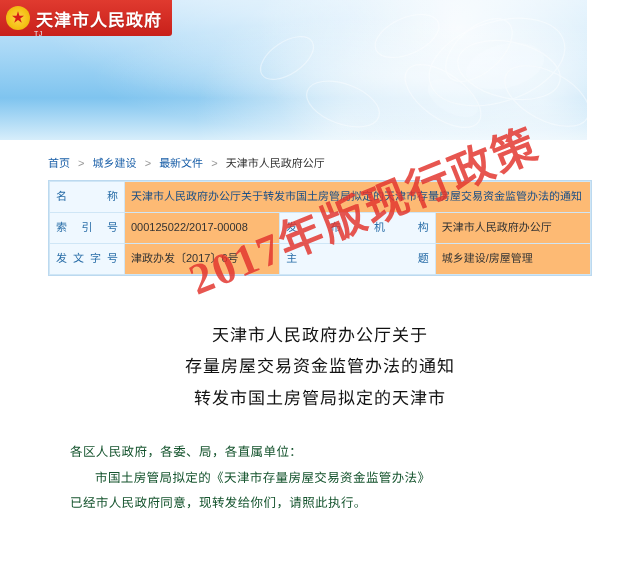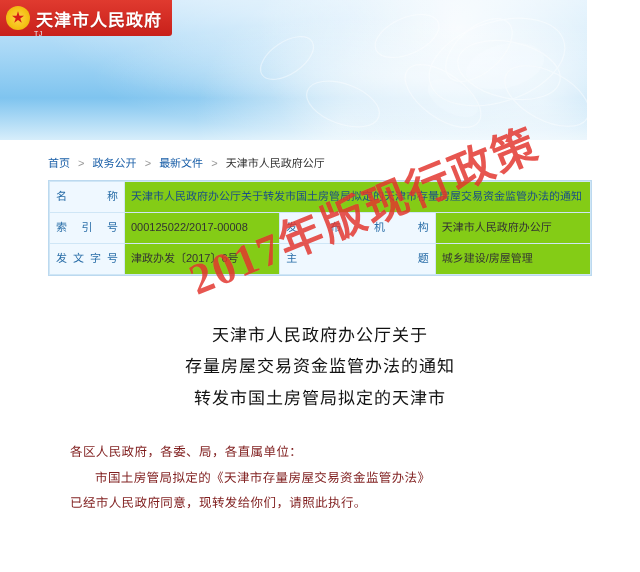--- a/index.html
+++ b/index.html
@@ -132,21 +132,21 @@
     margin: 0 5px;
   }
   .breadcrumb .crumb.last {
     color: #333;
   }
 
   
   .meta-wrap {
     margin: 2px 48px 0 48px;
     border: 1px solid #bcd9ef;
-    background: #84cc16;
+    background: #fdba74;
   }
   table.meta {
     width: 100%;
     border-collapse: collapse;
     font-size: 11px;
     color: #333;
     table-layout: fixed;
   }
   table.meta td {
     border: 1px solid #cfe6f6;
@@ -201,21 +201,21 @@
     font-size: 17px;
     font-weight: normal;
     color: #111;
     line-height: 1.85;
     letter-spacing: 1px;
   }
   .doc-body {
     margin: 26px 70px 0 70px;
     font-family: "Liberation Serif", serif;
     font-size: 12.5px;
-    color: #7f1d1d;
+    color: #14532d;
     line-height: 2.05;
     letter-spacing: 0.4px;
   }
   .doc-body p {
     margin: 0;
   }
   .doc-body p.indent {
     text-indent: 2em;
   }
 </style>
@@ -248,21 +248,21 @@
     </div>
     <div class="gov-sub">TJ</div>
 
   </div>
 
   <div class="content">
 
     <div class="breadcrumb">
       <span class="crumb">首页</span>
       <span class="sep">&gt;</span>
-      <span class="crumb">政务公开</span>
+      <span class="crumb">城乡建设</span>
       <span class="sep">&gt;</span>
       <span class="crumb">最新文件</span>
       <span class="sep">&gt;</span>
       <span class="crumb last">天津市人民政府公厅</span>
     </div>
 
     <div class="meta-wrap">
       <table class="meta">
         <tbody>
             <tr class="meta-row-title">

